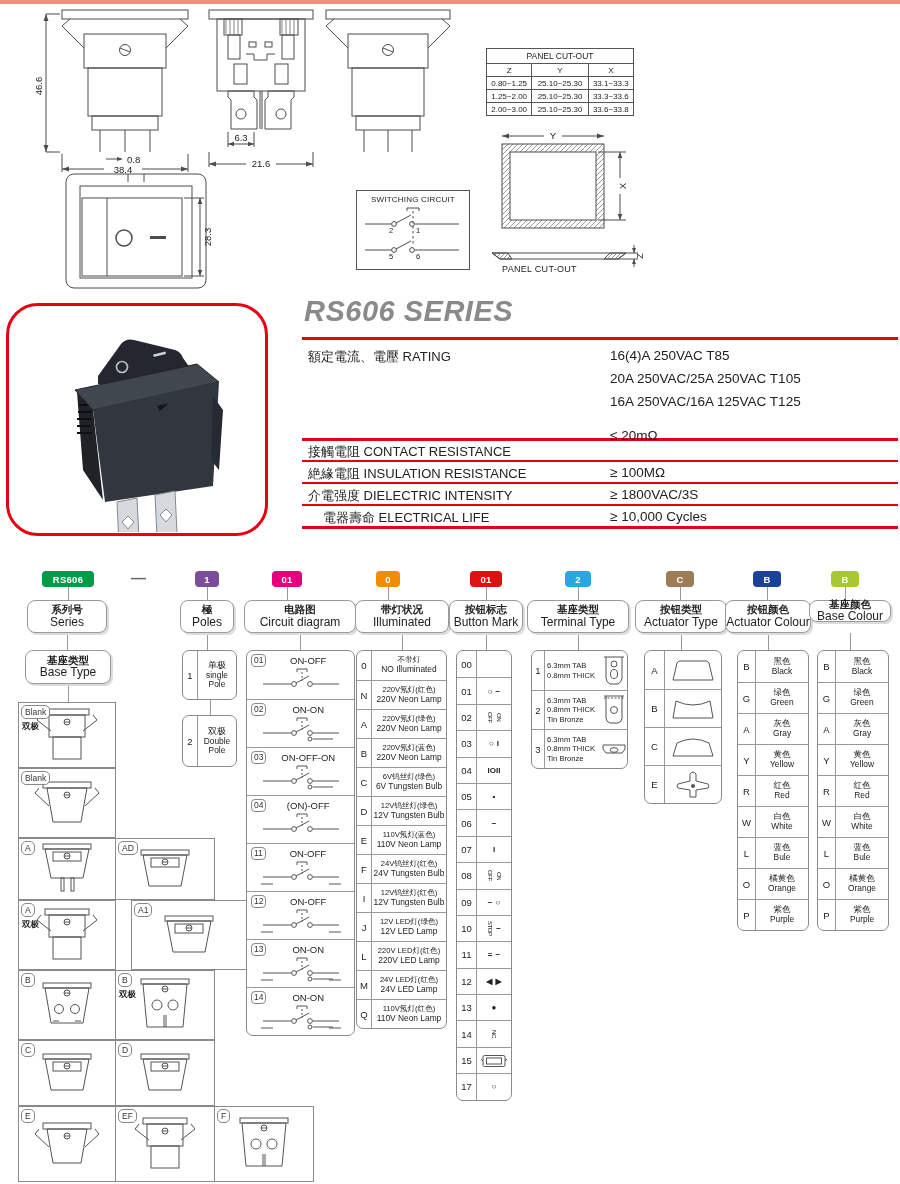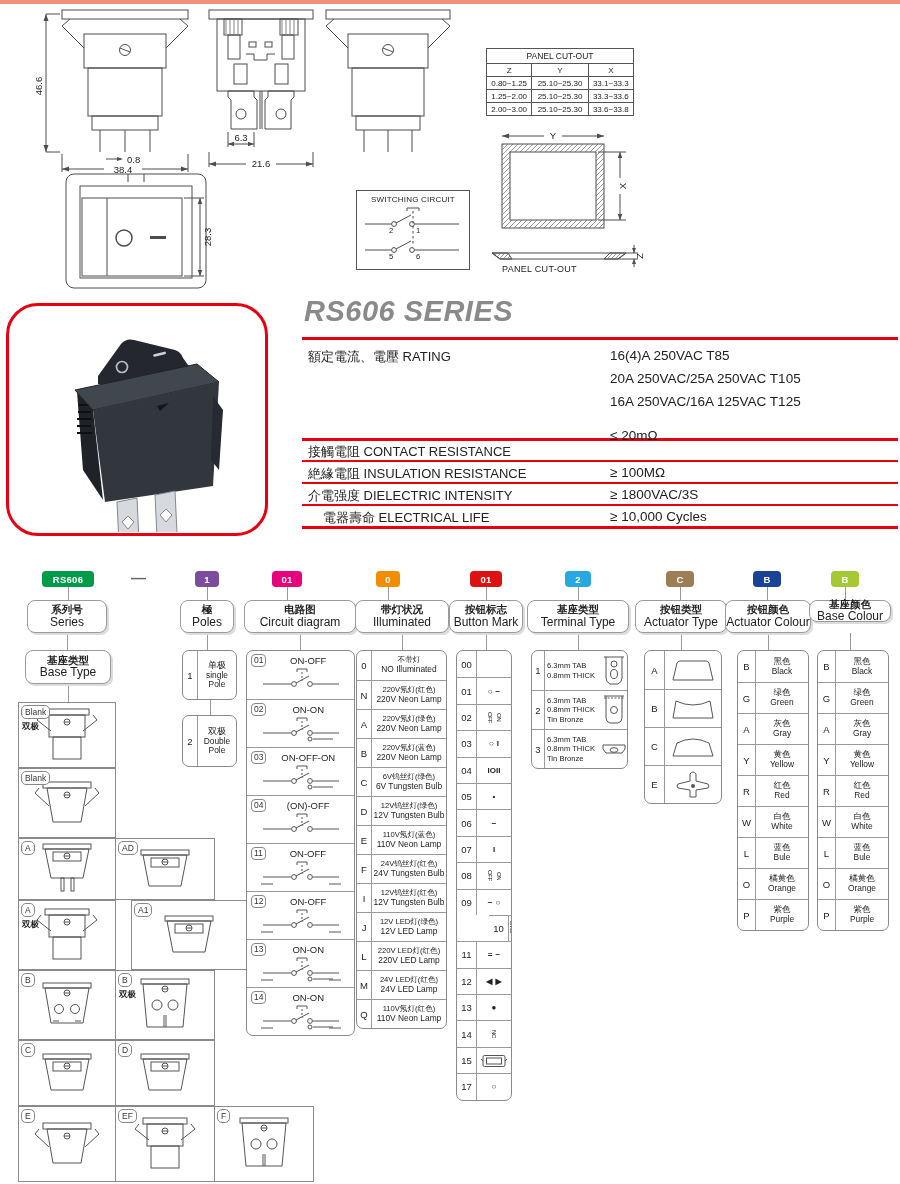--- a/index.html
+++ b/index.html
@@ -706,21 +706,21 @@
         <span class="rotword">ON</span>
       </div>
     </div>
     <div class="orow" style="height: 26.4px;">
       <div class="ocode" style="width: 20px;">09</div>
       <div class="markcell">
         <span style="font-weight: bold;">−</span>
         <span style="font-weight: bold;">○</span>
       </div>
     </div>
-    <div class="orow" style="height: 26.4px; margin-left: 32px;">
+    <div class="orow" style="height: 26.4px;">
       <div class="ocode" style="width: 20px;">10</div>
       <div class="markcell">
         <span class="rotword">STOP</span>
         <span style="font-weight: bold;">−</span>
       </div>
     </div>
     <div class="orow" style="height: 26.4px;">
       <div class="ocode" style="width: 20px;">11</div>
       <div class="markcell">
         <span style="font-weight: bold;">=</span>

